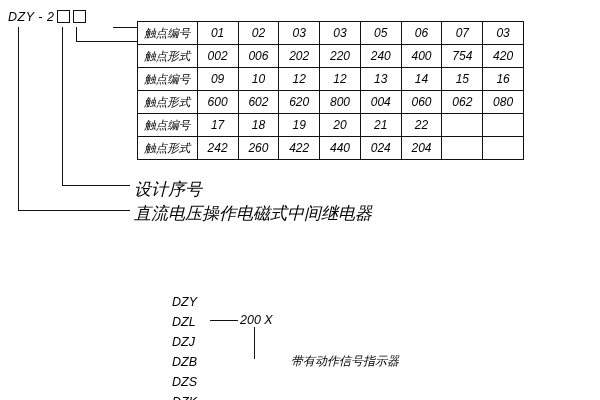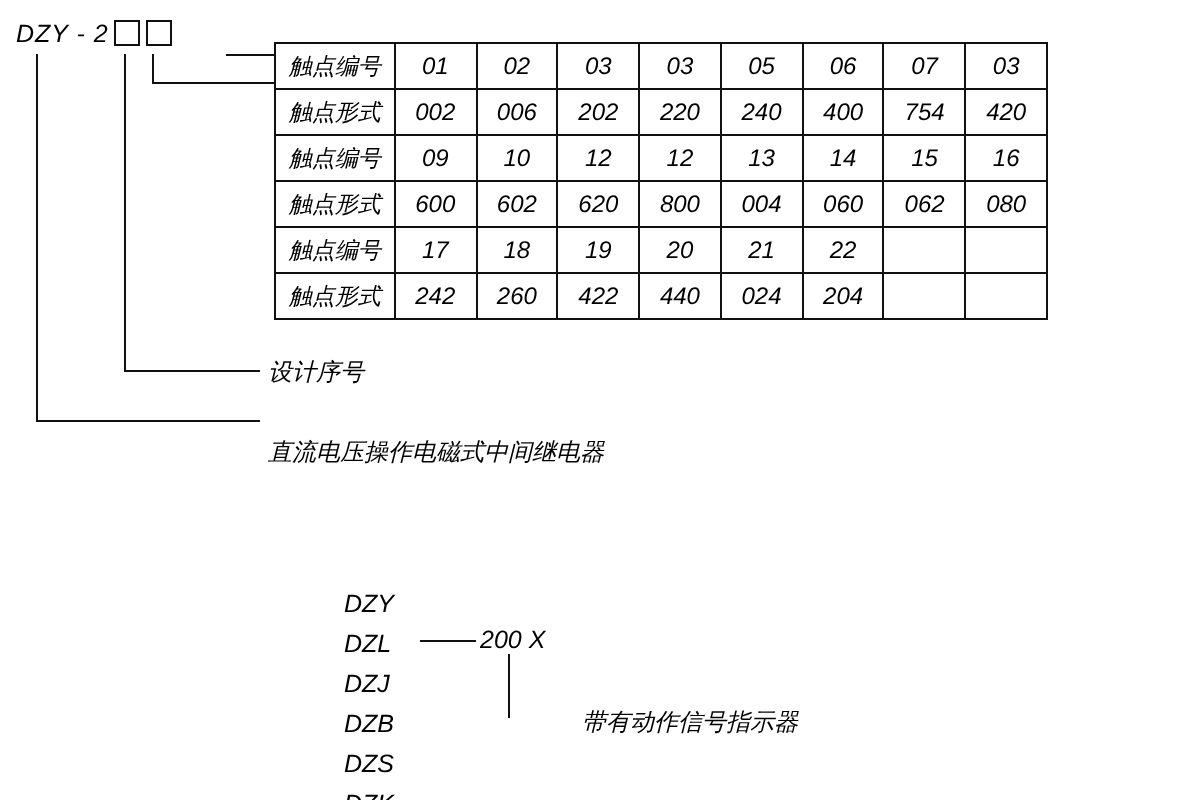--- a/index.html
+++ b/index.html
@@ -72,21 +72,21 @@
   .ln {
     position: absolute;
     background: #111;
   }
   .ln.h { height: 1px; }
   .ln.v { width: 1px; }
 
   
   .anno {
     position: absolute;
-    font-size: 12px;
+    font-size: 17px;
     white-space: nowrap;
   }
 
   
   .series {
     position: absolute;
     left: 172px;
     top: 248px;
     font-size: 12.5px;
     line-height: 20px;
@@ -204,21 +204,21 @@
           <td class="cell">204</td>
           <td class="cell"></td>
           <td class="cell"></td>
         </tr>
       </tbody>
     </table>
   </div>
 
   <div class="anno" style="left:134px; top:178px;">设计序号</div>
 
-  <div class="anno" style="left:134px; top:218px;">直流电压操作电磁式中间继电器</div>
+  <div class="anno" style="left:134px; top:202px;">直流电压操作电磁式中间继电器</div>
 
   <div class="series">
     <div>DZY</div>
     <div>DZL</div>
     <div>DZJ</div>
     <div>DZB</div>
     <div>DZS</div>
     <div>DZK</div>
   </div>
 

